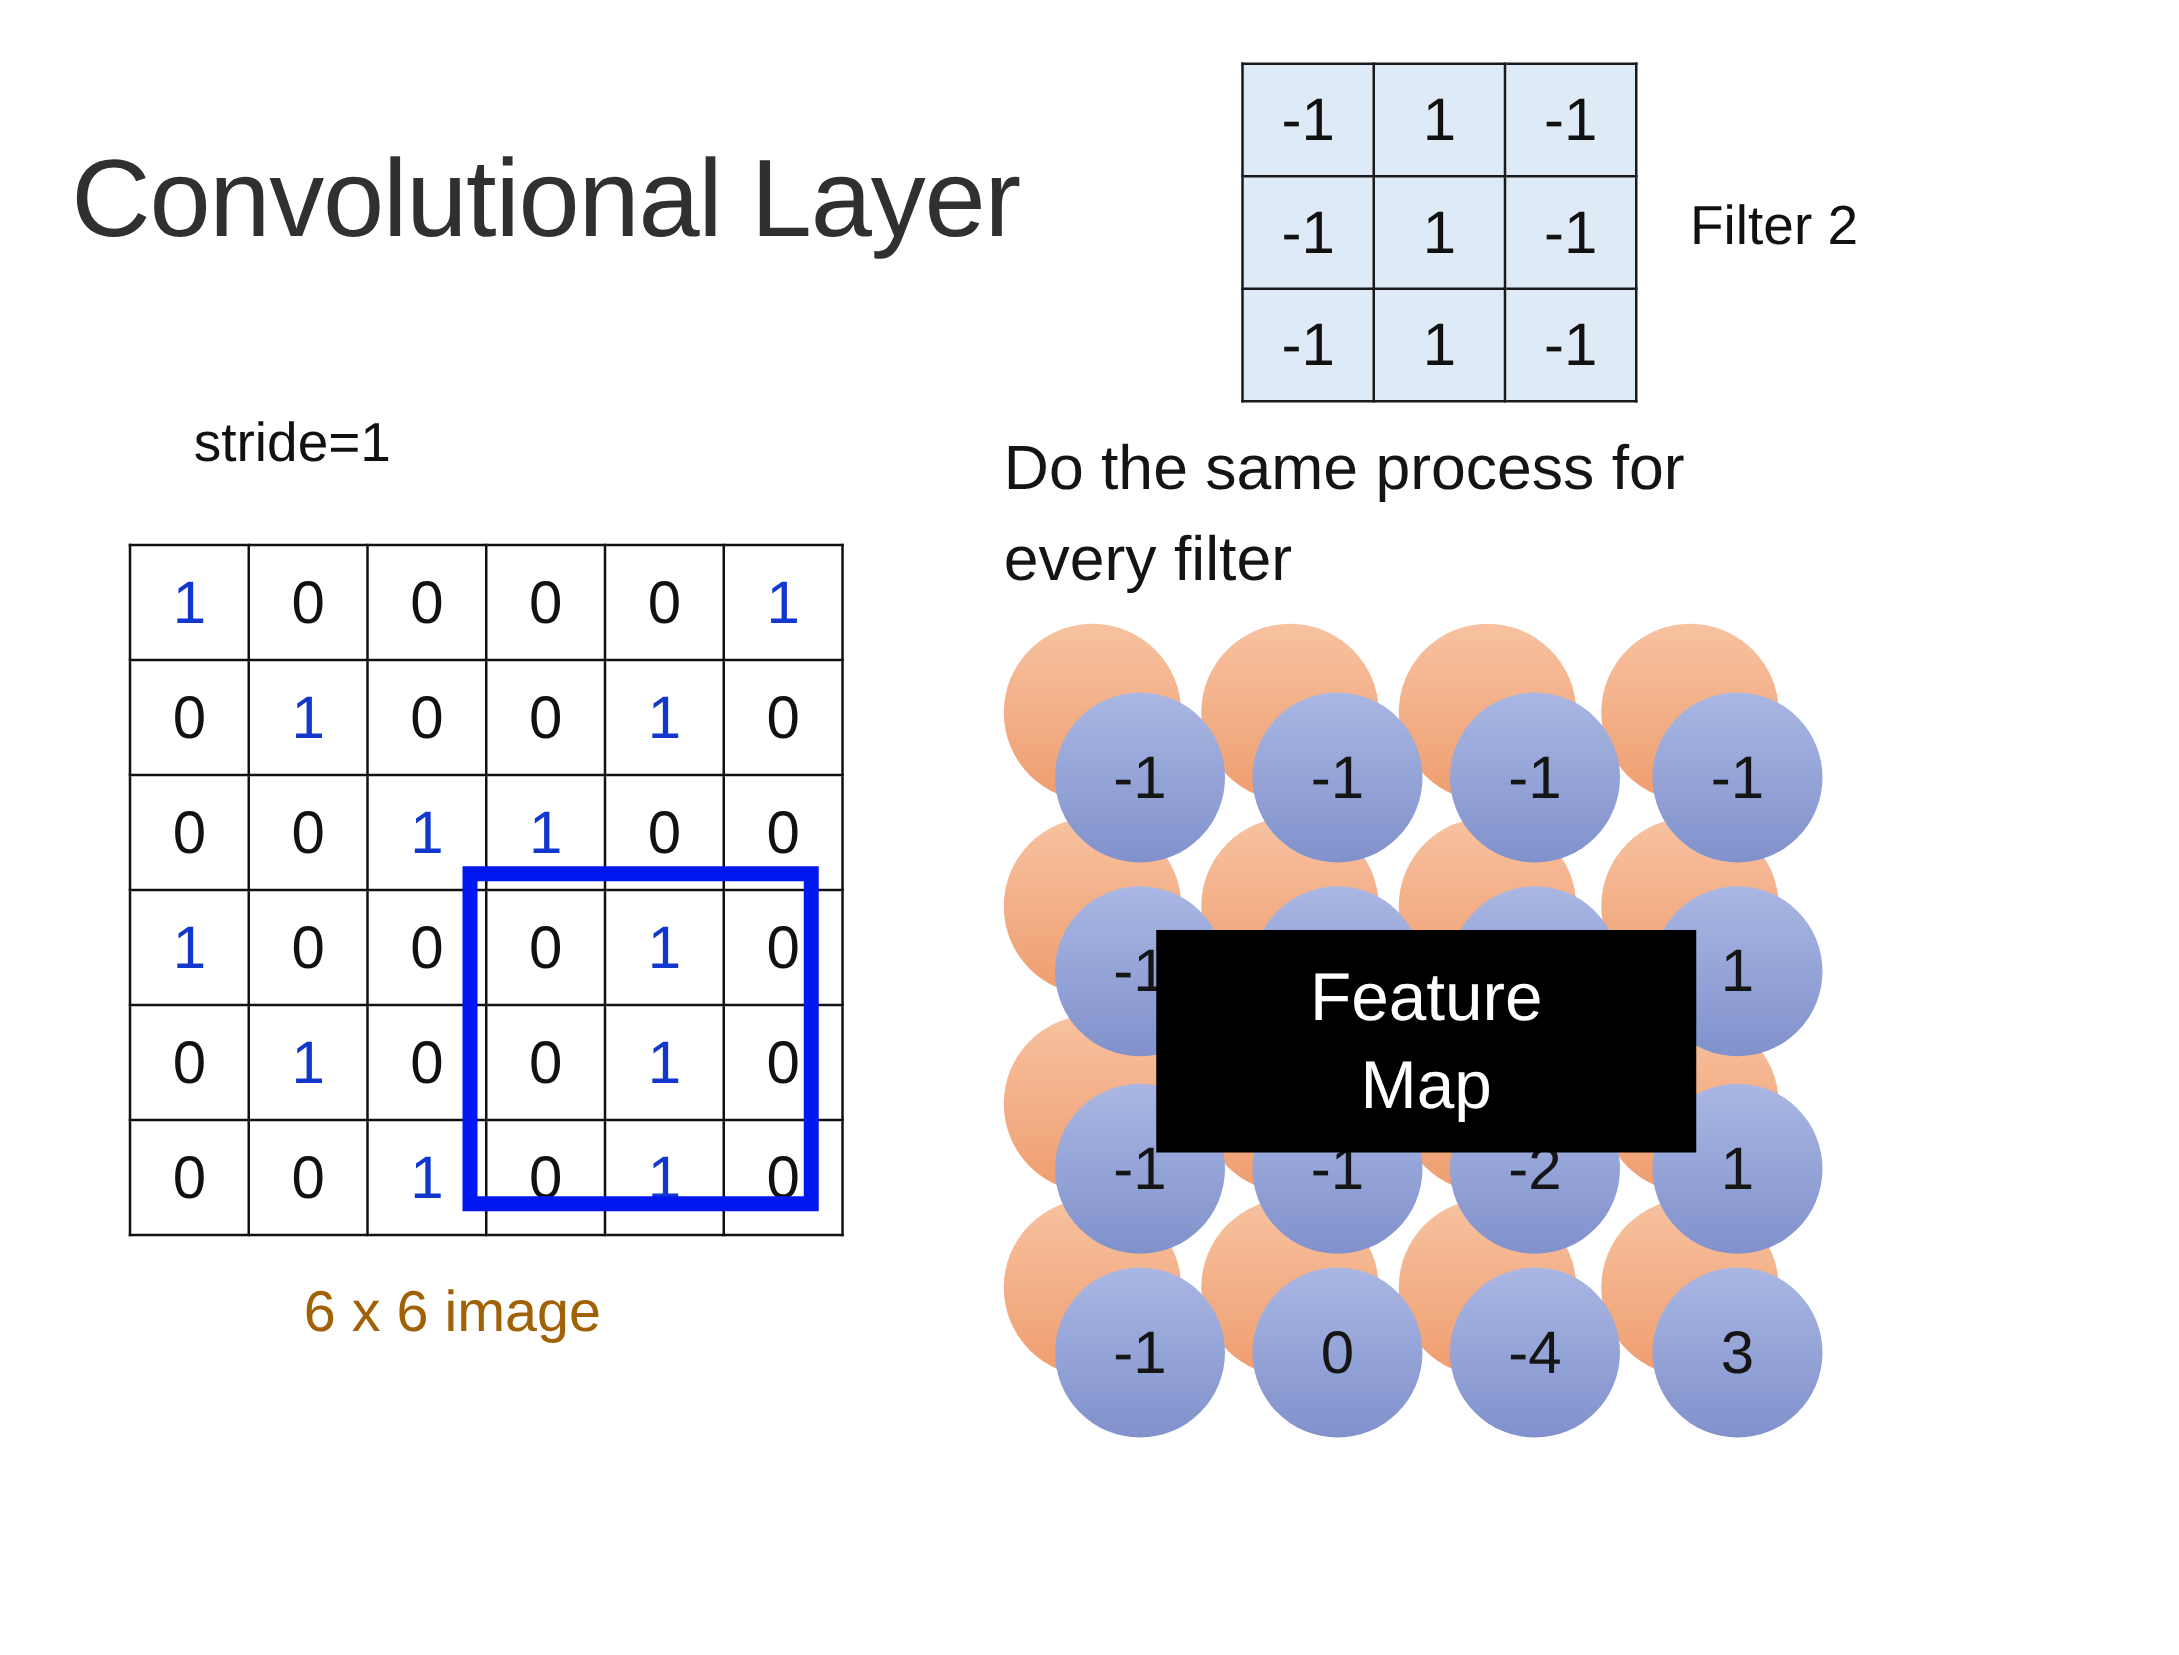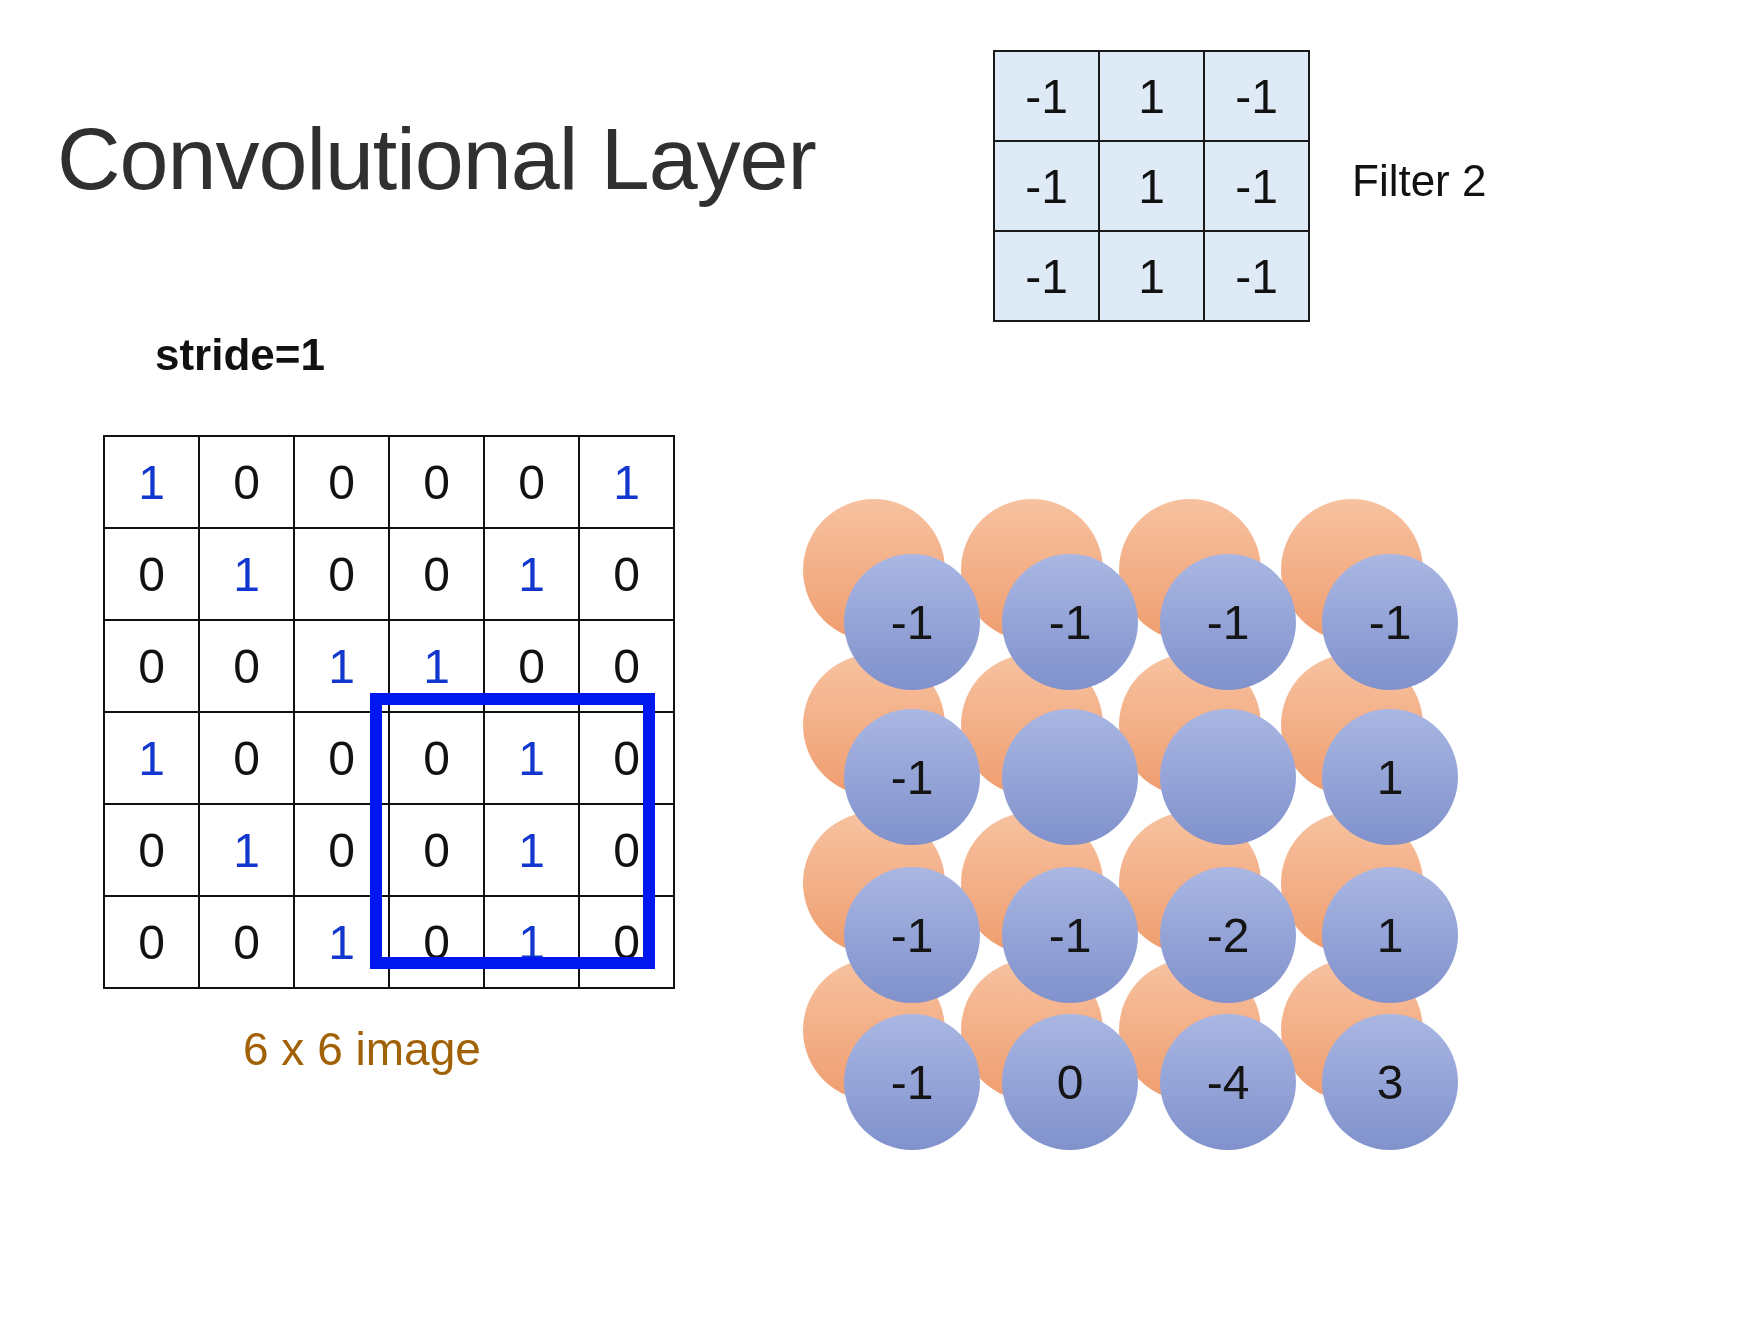--- a/index.html
+++ b/index.html
@@ -31,21 +31,21 @@
     font-size:48px;color:#111;
   }
   .filter-label{
     position:absolute;left:1352px;top:156px;
     font-size:44px;color:#111;white-space:nowrap;text-align:center;
   }
 
   
   .stride{
     position:absolute;left:155px;top:330px;
-    font-size:44px;color:#111;font-weight:bold;
+    font-size:44px;color:#111;
   }
 
   
   .image-table{
     position:absolute;left:103px;top:435px;
     border-collapse:collapse;
   }
   .image-table td{
     width:91px;height:88px;
     border:2px solid #111;
@@ -179,20 +179,21 @@
       <td class="img-cell blue-num">1</td>
       <td class="img-cell">0</td>
     </tr>
   </tbody>
     </table>
 
   <div class="selection-box"></div>
 
   <div class="caption">6 x 6 image</div>
 
+  <div class="process-text">Do the same process for every filter</div>
 
   <div class="circle orange" style="left:803px;top:499px"></div>
   <div class="circle orange" style="left:961px;top:499px"></div>
   <div class="circle orange" style="left:1119px;top:499px"></div>
   <div class="circle orange" style="left:1281px;top:499px"></div>
   <div class="circle orange" style="left:803px;top:654px"></div>
   <div class="circle orange" style="left:961px;top:654px"></div>
   <div class="circle orange" style="left:1119px;top:654px"></div>
   <div class="circle orange" style="left:1281px;top:654px"></div>
   <div class="circle orange" style="left:803px;top:812px"></div>
@@ -246,14 +247,18 @@
   <div class="circle blue" style="left:1002px;top:1014px">
       <span>0</span>
     </div>
   <div class="circle blue" style="left:1160px;top:1014px">
       <span>-4</span>
     </div>
   <div class="circle blue" style="left:1322px;top:1014px">
       <span>3</span>
     </div>
 
+  <div class="feature-box">
+    <div>Feature</div>
+    <div>Map</div>
+  </div>
 
 </div>
 
 </body></html>

